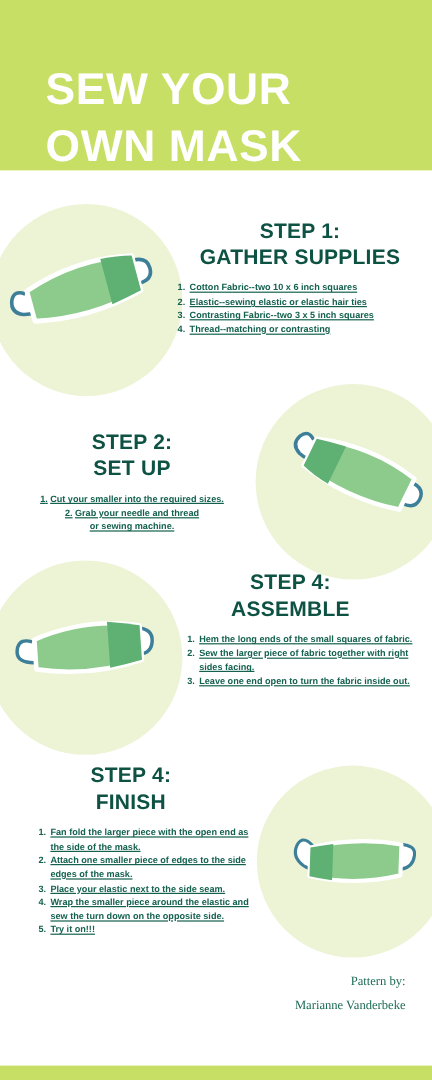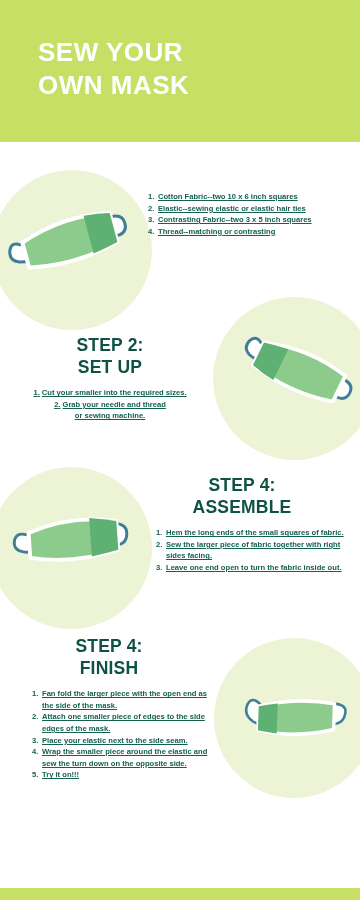--- a/index.html
+++ b/index.html
@@ -16,23 +16,23 @@
     overflow: hidden;
   }
 
   
   .header-band {
     position: absolute; left: 0; top: 0;
     width: 360px; height: 142px;
     background: #c7df64;
   }
   .header-title {
-    position: absolute; left: 38px; top: 36px;
+    position: absolute; left: 38px; top: 52px;
     color: #ffffff;
-    font-size: 26px;
+    font-size: 37px;
     font-weight: bold;
     line-height: 1.26;
     letter-spacing: 0.5px;
     white-space: pre-line;
   }
 
   
   .footer-band {
     position: absolute; left: 0; bottom: 0;
     width: 360px; height: 12px;
@@ -120,30 +120,32 @@
         <g transform="rotate(-15 66 50)">
           <path d="M18 32 Q10 26 6 34 Q2 44 12 48 Q22 51 30 46" fill="#ffffff" stroke="#3d7f99" stroke-width="3" stroke-linejoin="round"></path>
           <path d="M112 28 Q124 28 124 38 Q124 48 112 48 Q102 48 98 40" fill="#ffffff" stroke="#3d7f99" stroke-width="3" stroke-linejoin="round"></path>
           <path d="M20 30 Q66 14 112 24 L112 54 Q66 66 20 56 Z" fill="#8ccb8b" stroke="#ffffff" stroke-width="4" stroke-linejoin="round"></path>
           <path d="M86 20 Q100 21 112 24 L112 54 Q99 57 86 59 Z" fill="#5fb073"></path>
         </g>
       </svg>
     </div>
 
     <div class="txt" style="left:148px; top:12px; width:204px;">
+      <div class="step-head c">STEP 1:
+GATHER SUPPLIES</div>
       <ol class="steps">
         <li>Cotton Fabric--two 10 x 6 inch squares</li>
         <li>Elastic--sewing elastic or elastic hair ties</li>
         <li>Contrasting Fabric--two 3 x 5 inch squares</li>
         <li>Thread--matching or contrasting</li>
       </ol>
     </div>
   </div>
 
-  <div class="section" style="top:297px;height:165px;">
+  <div class="section" style="top:320px;height:165px;">
     <div class="blob" style="left:213px; top:0px; width:163px; height:163px;"></div>
 
     <div class="mask-wrap" style="left:232px; top:28px; width:126px; height:108px;">
       <svg viewBox="0 0 132 100">
         <g transform="rotate(26 66 50)">
           <path d="M18 32 Q10 26 6 34 Q2 44 12 48 Q22 51 30 46" fill="#ffffff" stroke="#3d7f99" stroke-width="3" stroke-linejoin="round"></path>
           <path d="M112 28 Q124 28 124 38 Q124 48 112 48 Q102 48 98 40" fill="#ffffff" stroke="#3d7f99" stroke-width="3" stroke-linejoin="round"></path>
           <path d="M20 30 Q66 14 112 24 L112 54 Q66 66 20 56 Z" fill="#8ccb8b" stroke="#ffffff" stroke-width="4" stroke-linejoin="round"></path>
           <path d="M20 30 Q32 27 46 25 L46 61 Q32 60 20 56 Z" fill="#5fb073"></path>
         </g>
@@ -206,15 +208,19 @@
       <ol class="steps" style="padding-left:26px;">
         <li>Fan fold the larger piece with the open end as the side of the mask.</li>
         <li>Attach one smaller piece of edges to the side edges of the mask.</li>
         <li>Place your elastic next to the side seam.</li>
         <li>Wrap the smaller piece around the elastic and sew the turn down on the opposite side.</li>
         <li>Try it on!!!</li>
       </ol>
     </div>
   </div>
 
+  <div class="credit">
+    <div>Pattern by:</div>
+    <div>Marianne Vanderbeke</div>
+  </div>
   <div class="footer-band"></div>
 
 </div>
 
 </body></html>

